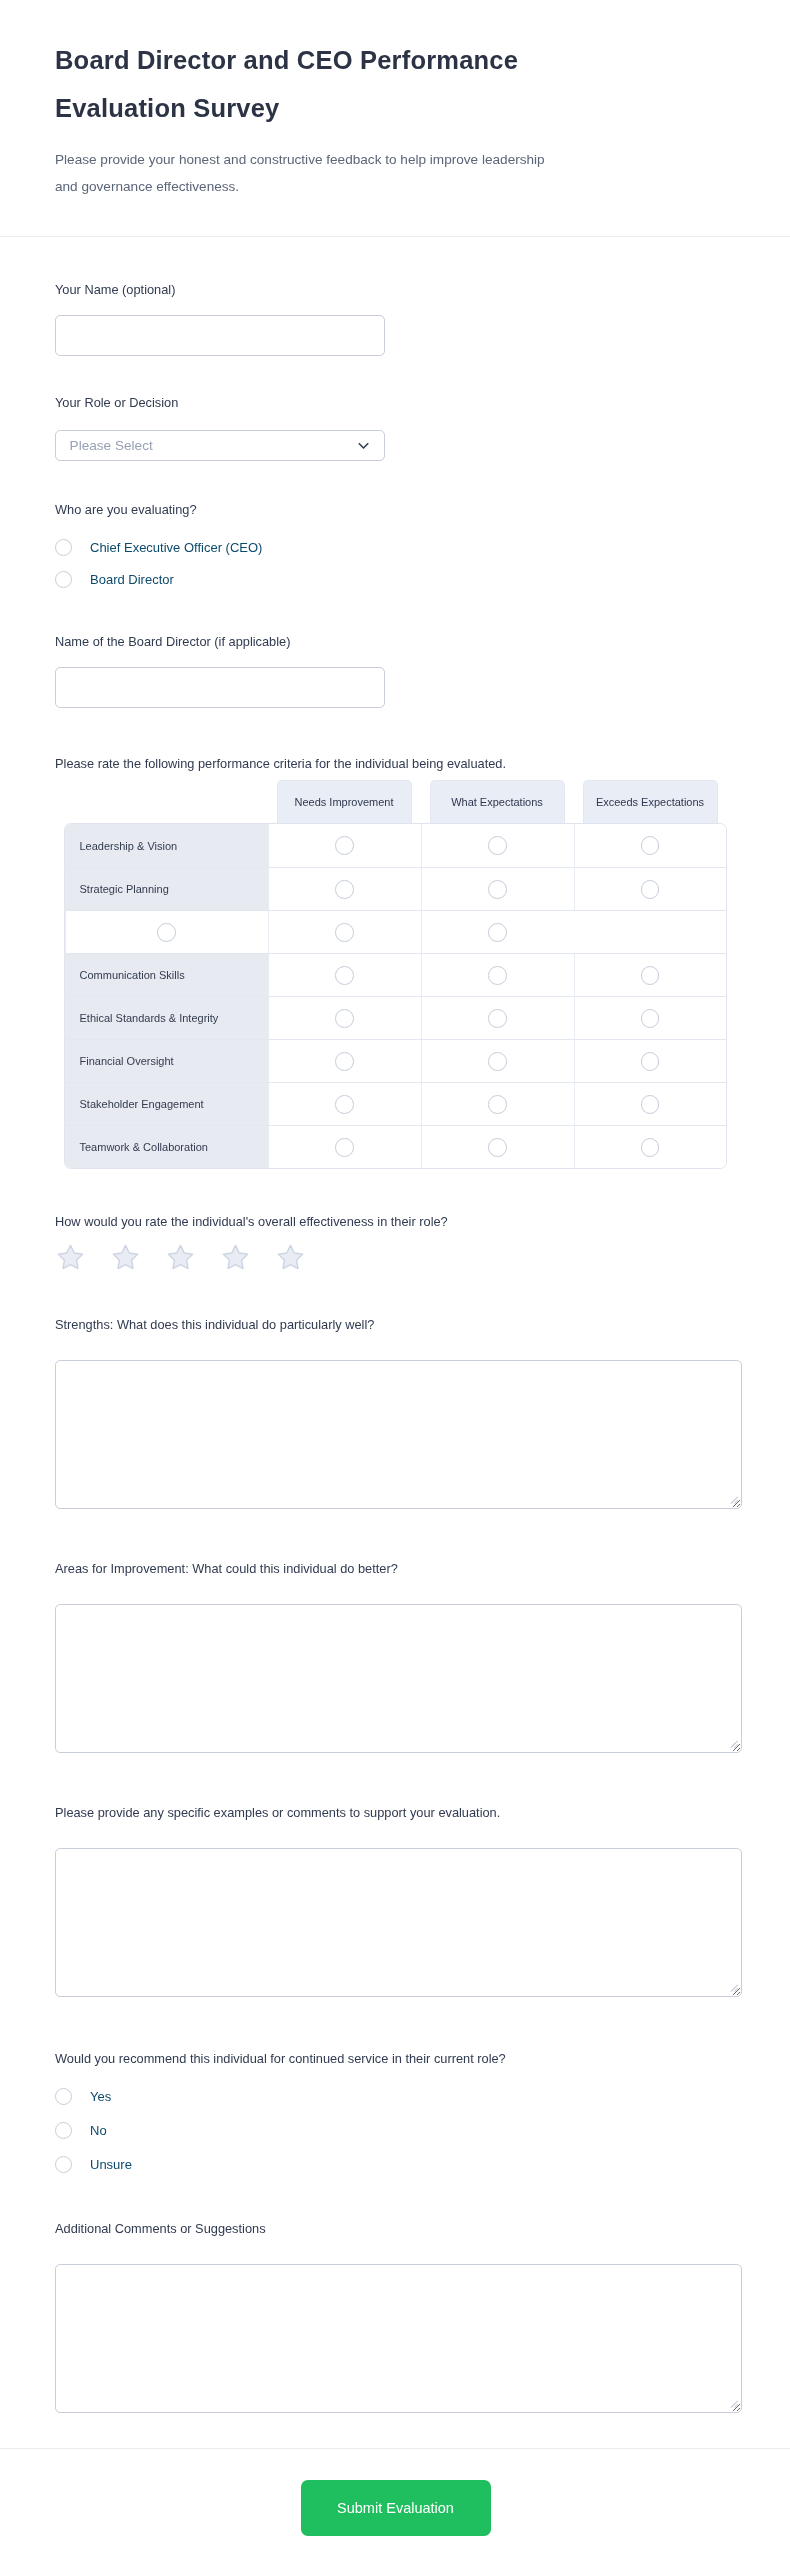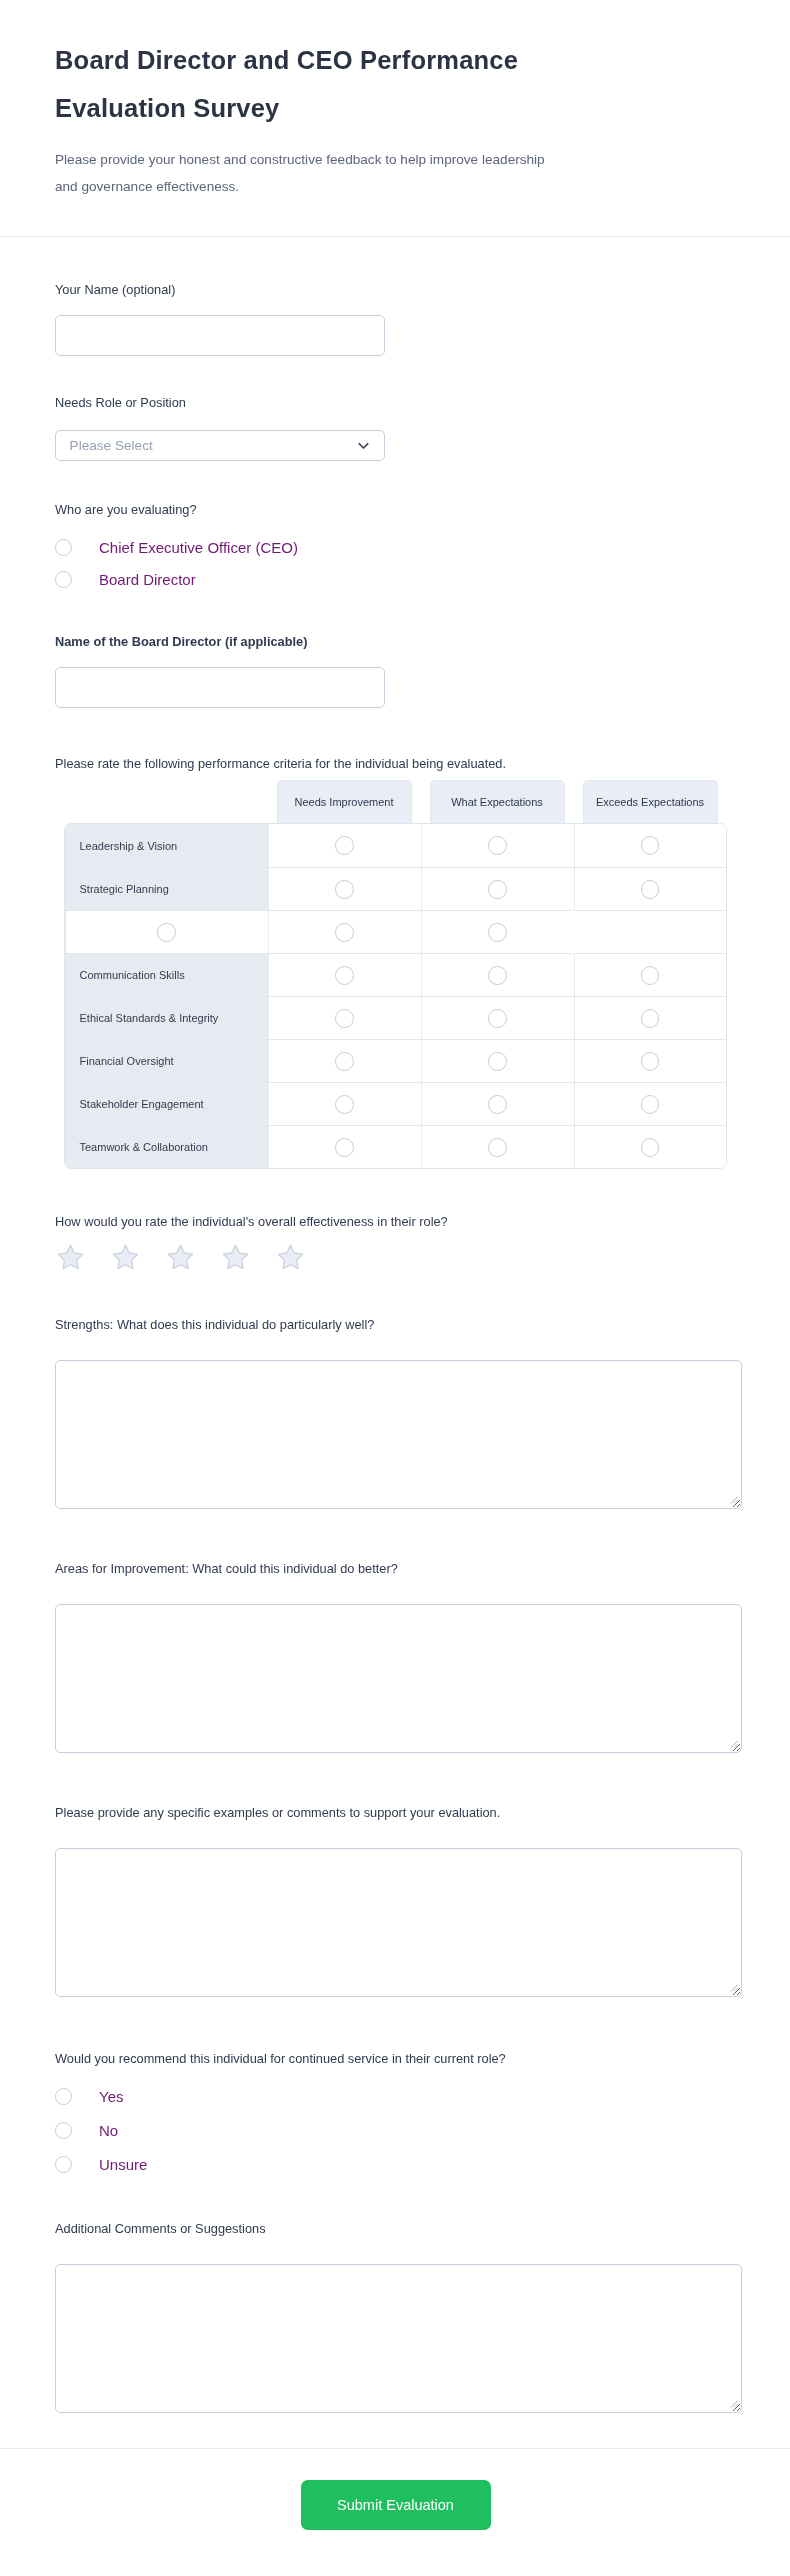--- a/index.html
+++ b/index.html
@@ -34,21 +34,21 @@
     padding: 0 12px 0 13.6px; cursor: pointer; background: #fff;
   }
   .select-placeholder { font-size: 13.6px; color: #97a1b3; }
   .opt-row { display: flex; align-items: center; height: 32px; cursor: pointer; }
   .opt-row.tall { height: 34px; }
   .radio {
     width: 17px; height: 17px; border-radius: 50%;
     border: 1.3px solid #c6cdda; background: #fff; flex: 0 0 auto;
   }
   .radio.lg { width: 18.7px; height: 18.7px; }
-  .opt-label { margin-left: 27px; font-size: 15px; color: #701a75; }
+  .opt-label { margin-left: 18px; font-size: 13px; color: #0c4a6e; }
   
   .rt { margin-left: 8.5px; width: 663px; }
   .rt-header { display: grid; grid-template-columns: 204px 153px 153px 153px; }
   .rt-head {
     height: 43px; margin: 0 9px; background: #e9edf5;
     border: 0.9px solid #e3e7f0; border-bottom: none;
     border-radius: 5.1px 5.1px 0 0;
     display: flex; align-items: center; justify-content: center;
     font-size: 11px; color: #2e3850;
   }
@@ -77,41 +77,41 @@
     color: #2f3a4e; padding: 10.2px 12px; background: #fff;
   }
   .resize-handle { position: absolute; right: 3.4px; bottom: 5.1px; pointer-events: none; }
   .footer {
     border-top: 0.9px solid #e8ebf0; margin-top: 0;
     padding: 31px 0 43px 0; display: flex; justify-content: center;
   }
   .submit-btn {
     border: none; cursor: pointer; background: #1fbe5f; color: #fff;
     font-family: "Liberation Sans", sans-serif; font-size: 14.5px; font-weight: 500;
-    border-radius: 6.8px; width: 190px; height: 50px;
+    border-radius: 6.8px; width: 190px; height: 56px;
     display: flex; align-items: center; justify-content: center;
   }
 </style>
 </head>
 <body>
 
 <div class="header">
   <h1 class="title">Board Director and CEO Performance Evaluation Survey</h1>
   <p class="subtitle">Please provide your honest and constructive feedback to help improve leadership and governance effectiveness.</p>
 </div>
 
 <div class="form">
 
   <div class="field" style="margin-bottom:38px;">
     <div class="field-label" style="margin-bottom:17px;">Your Name (optional)</div>
     <input type="text" class="text-input" value="" style="">
   </div>
 
   <div class="field" style="margin-bottom:40px;">
-    <div class="field-label" style="margin-bottom:18.7px;">Needs Role or Position</div>
+    <div class="field-label" style="margin-bottom:18.7px;">Your Role or Decision</div>
     <div class="select-box">
       <span class="select-placeholder">Please Select</span>
       <svg class="chev" width="17" height="17" viewBox="0 0 24 24" fill="none">
         <path d="M6 9.5l6 6 6-6" stroke="#3b4355" stroke-width="2.4" stroke-linecap="round" stroke-linejoin="round"></path>
       </svg>
     </div>
   </div>
 
   <div class="field" style="margin-bottom:38px;">
     <div class="field-label">Who are you evaluating?</div>
@@ -121,21 +121,21 @@
         <span class="opt-label">Chief Executive Officer (CEO)</span>
       </label>
       <label class="opt-row">
         <span class="radio"></span>
         <span class="opt-label">Board Director</span>
       </label>
     </div>
   </div>
 
   <div class="field" style="margin-bottom:47px;">
-    <div class="field-label" style="margin-bottom:17px;font-weight:bold;">Name of the Board Director (if applicable)</div>
+    <div class="field-label" style="margin-bottom:17px;">Name of the Board Director (if applicable)</div>
     <input type="text" class="text-input" value="" style="">
   </div>
 
   <div class="field" style="margin-bottom:44px;">
     <div class="field-label" style="margin-bottom:8px;">Please rate the following performance criteria for the individual being evaluated.</div>
     <div class="rt">
       <div class="rt-header">
         <div class="rt-corner"></div>
         <div class="rt-head">Needs Improvement</div>
         <div class="rt-head">What Expectations</div>

